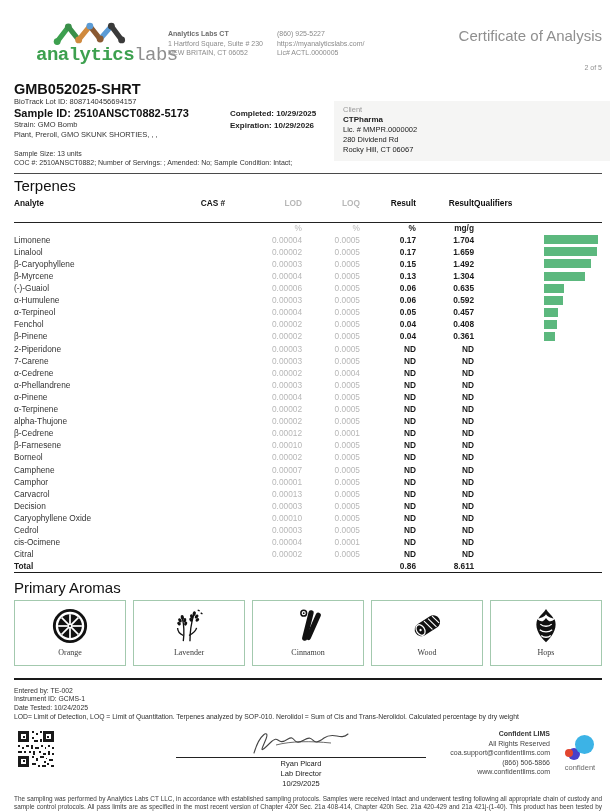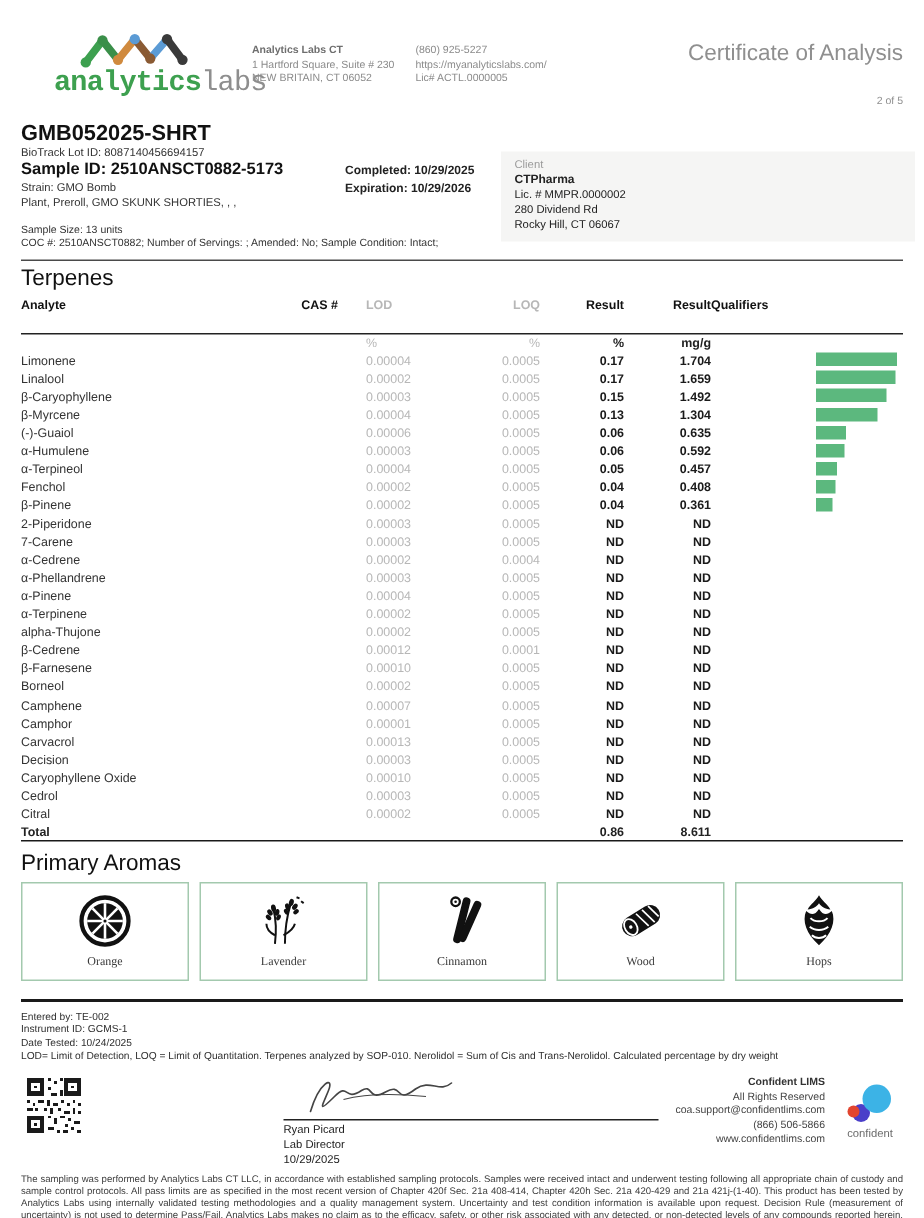--- a/index.html
+++ b/index.html
@@ -38,21 +38,21 @@
   .rule2 { border:none; border-top:2px solid #1a1a1a; margin-top:12px; }
 
   h2.sec { font-size:15px; font-weight:400; color:#111; margin:3px 0 4px 0; }
 
   
   table.terp { width:100%; border-collapse:collapse; table-layout:fixed; }
   table.terp th { font-size:8.3px; padding:0; }
   table.terp td { font-size:8.3px; padding:0; height:12.1px; }
   .c-an  { width:168px; text-align:left; }
   .c-cas { width:62px;  text-align:center; }
-  .c-lod { width:58px;  text-align:left;margin-top:18px; }
+  .c-lod { width:58px;  text-align:right;margin-top:18px; }
   .c-loq { width:58px;  text-align:right; }
   .c-rp  { width:56px;  text-align:right; }
   .c-rm  { width:58px;  text-align:right; }
   .c-q   { width:70px;  text-align:left; padding-left:16px; }
   .c-bar { text-align:left; padding-left:4px; }
   tr.head th { border-bottom:1.4px solid #222; padding-bottom:14px; color:#111; }
   tr.head th.gray { color:#b7b7b7; }
   tr.units td { color:#b7b7b7; height:11px; }
   tr.units td.dk { color:#222; font-weight:bold; }
   td.val-gray { color:#b7b7b7; }
@@ -66,21 +66,21 @@
   .aroma-box { flex:1; border:1px solid #a3c9ae; text-align:center; padding:6px 0 4px 0; height:66px; }
   .aroma-box svg { display:block; margin:0 auto; }
   .aroma-lbl { font-size:8px; color:#3a3a3a; margin-top:3px;font-family:Liberation Serif, serif; }
 
   
   .notes { margin-top:7px; font-size:6.8px; line-height:8.6px; color:#2f2f2f; }
 
   
   .sigrow { position:relative; height:62px; margin-top:4px; }
   .qr { position:absolute; left:2px; top:4px; }
-  .sig-center { position:absolute; left:175px; top:0; width:250px; }
+  .sig-center { position:absolute; left:162px; top:0; width:250px; text-align:center; }
   .sig-line { border-top:1px solid #222; margin-top:-6px; }
   .sig-name { font-size:7.5px; color:#222; line-height:9px; margin-top:1px; }
   .lims { position:absolute; right:52px; top:4px; text-align:right; font-size:7px;
     line-height:9.5px; color:#444; }
   .lims .b { font-weight:bold; color:#333; }
   .clogo { position:absolute; right:0; top:10px; width:44px; text-align:center; }
   .cballs { position:relative; width:30px; height:26px; margin:0 auto; }
   .cb { position:absolute; border-radius:50%; }
   .cb1 { width:19px; height:19px; background:#3cb3e6; right:1px; top:0; z-index:3; }
   .cb2 { width:12px; height:12px; background:#4a3fc9; left:3px; bottom:1px; z-index:1; }
@@ -440,20 +440,30 @@
           <td class="c-rp val-res">ND</td>
           <td class="c-rm val-res">ND</td>
           <td class="c-q"></td>
           <td class="c-bar"></td>
         </tr>
         <tr>
           <td class="c-an an">Cedrol</td>
           <td class="c-cas"></td>
           <td class="c-lod val-gray">0.00003</td>
           <td class="c-loq val-gray">0.0005</td>
+          <td class="c-rp val-res">ND</td>
+          <td class="c-rm val-res">ND</td>
+          <td class="c-q"></td>
+          <td class="c-bar"></td>
+        </tr>
+        <tr>
+          <td class="c-an an">cis-Ocimene</td>
+          <td class="c-cas"></td>
+          <td class="c-lod val-gray">0.00004</td>
+          <td class="c-loq val-gray">0.0001</td>
           <td class="c-rp val-res">ND</td>
           <td class="c-rm val-res">ND</td>
           <td class="c-q"></td>
           <td class="c-bar"></td>
         </tr>
         <tr>
           <td class="c-an an">Citral</td>
           <td class="c-cas"></td>
           <td class="c-lod val-gray">0.00002</td>
           <td class="c-loq val-gray">0.0005</td>

